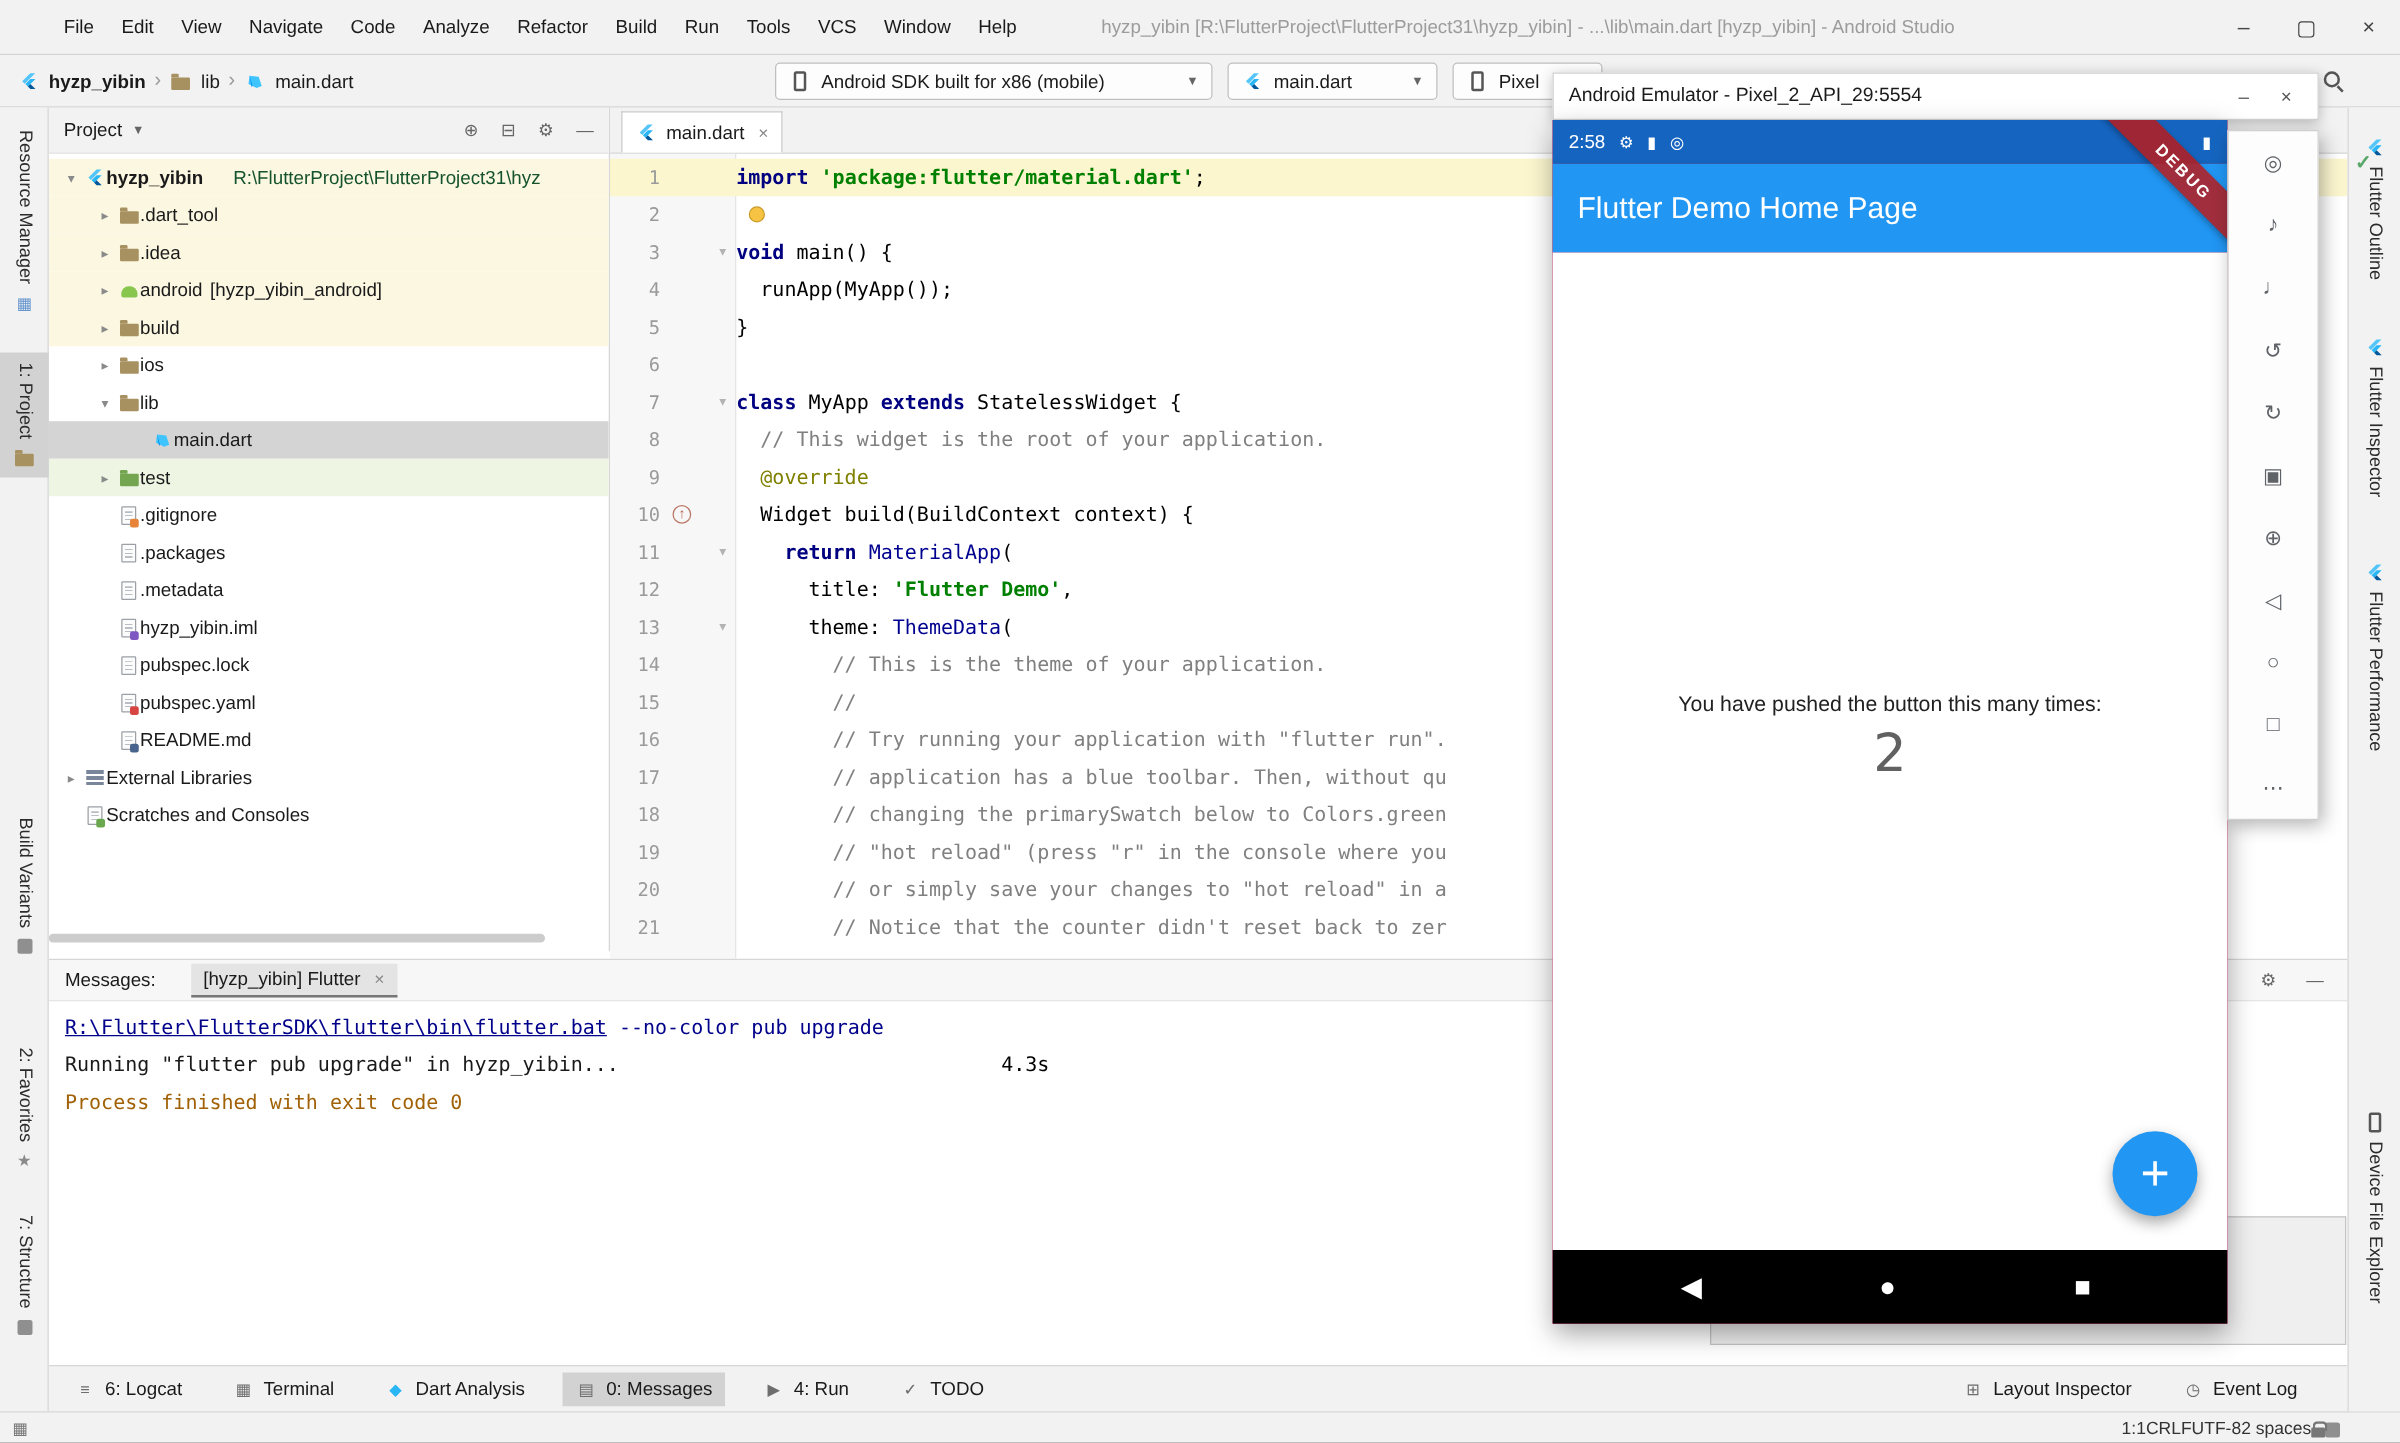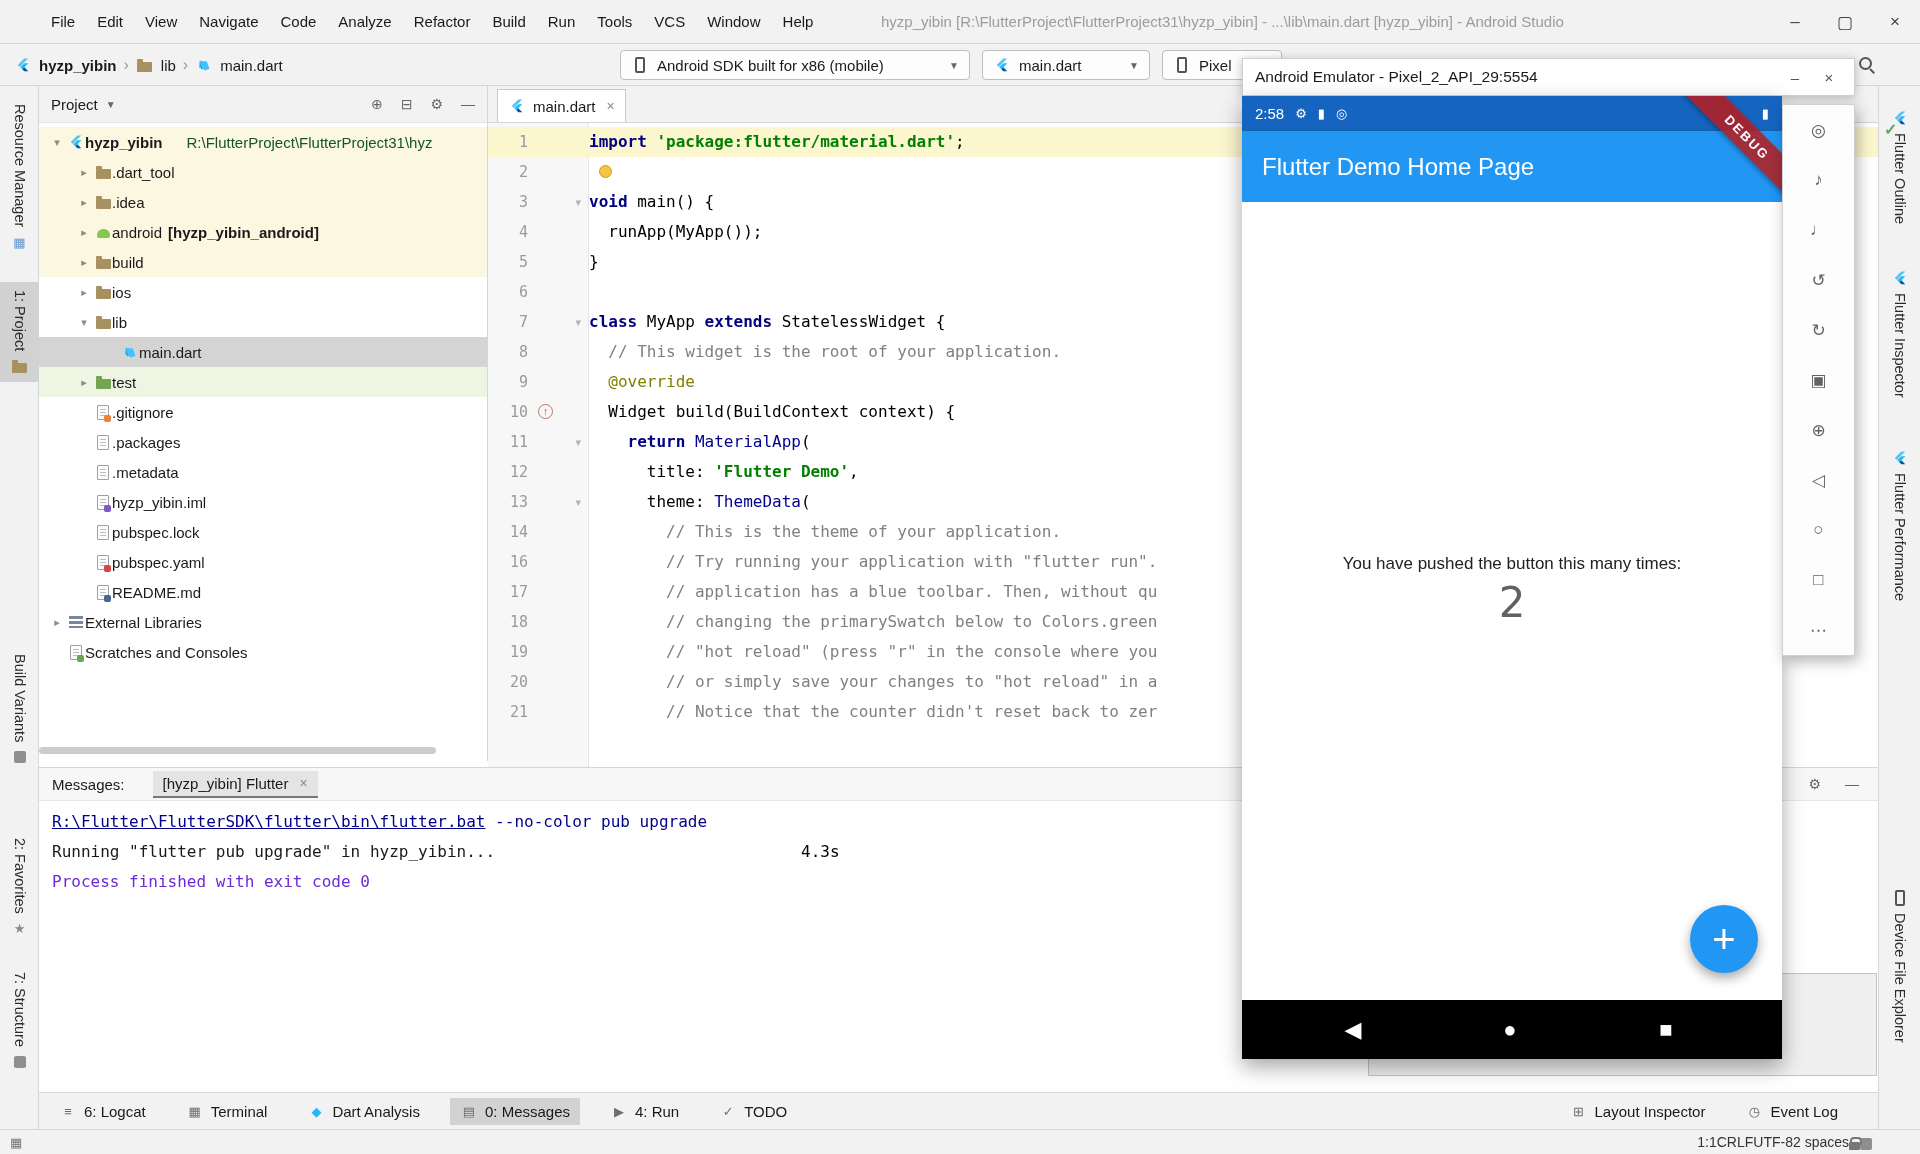--- a/index.html
+++ b/index.html
@@ -42,21 +42,21 @@
   #project-panel{left:39px;top:86px;width:449px;height:675px;background:#fff;border-right:1px solid #D6D6D6;overflow:hidden;z-index:1}
   #project-header{height:37px;background:#F2F2F2;border-bottom:1px solid #E3E3E3;display:flex;align-items:center;padding:0 12px;font-size:15px;gap:6px}
   .ph-icons{margin-left:auto;display:flex;gap:18px;color:#666;font-size:14px}
   #tree{margin-top:4px;position:relative}
   .tree-row{height:30px;display:flex;align-items:center;font-size:15px;white-space:nowrap}
   .tree-row .arrow{width:20px;flex:none;text-align:center;color:#8a8a8a;font-size:11px}
   .row-yellow{background:#FBF7E1}
   .row-green{background:#EEF6E3}
   .row-selected{background:#D4D4D4}
   .tree-extra{color:#14532d;margin-left:24px}
-  .tree-bextra{font-weight:bold;margin-left:6px}
+  .tree-bextra{font-weight:normal;margin-left:6px}
   #tree-hscroll{position:absolute;left:0;top:661px;width:397px;height:7px;background:#CCCCCC;border-radius:4px}
 
   
   #editor{left:488px;top:86px;width:1390px;height:681px;background:#fff;z-index:1}
   #tabbar{height:37px;background:#F2F2F2;border-bottom:1px solid #D6D6D6;display:flex;align-items:flex-end}
   .ed-tab{height:33px;margin-left:9px;background:#FFF;border:1px solid #C9C9C9;border-bottom:none;display:flex;align-items:center;gap:7px;padding:0 10px;font-size:15px}
   .tab-close{color:#888;font-size:14px;margin-left:4px}
   #editor-body{position:relative;height:644px;overflow:hidden}
   #gutter-bg{position:absolute;left:0;top:0;width:101px;height:100%;background:#F7F7F7;border-right:1px solid #E5E5E5}
   #code-rows{position:relative;padding-top:4px}
@@ -78,21 +78,21 @@
   
   #messages-panel{left:39px;top:767px;width:1839px;height:325px;background:#fff;border-top:1px solid #D6D6D6;z-index:1}
   #msg-header{height:33px;display:flex;align-items:center;padding:0 13px;font-size:15px;background:#F7F7F7;border-bottom:1px solid #E6E6E6}
   #msg-label{margin-right:28px}
   #msg-tab{display:flex;align-items:center;gap:7px;padding:4px 10px;background:#E4E4E4;border-bottom:2px solid #777}
   #msg-header-icons{margin-left:auto;display:flex;gap:24px;color:#666;font-size:14px;padding-right:6px}
   #msg-lines{padding:6px 0 0 13px;font:16px/30px "DejaVu Sans Mono",monospace}
   .msg-line{position:relative;white-space:pre}
   .msg-link{color:#00008B;text-decoration:underline}
   .msg-rest{color:#00008B}
-  .msg-info{color:#6d28d9}
+  .msg-info{color:#a16207}
   .msg-time{position:absolute;left:749px;top:0;color:#000}
 
   
   #bottom-bar{left:39px;top:1092px;width:1839px;height:37px;background:#F2F2F2;border-top:1px solid #D6D6D6;display:flex;align-items:center;padding:0 10px;font-size:15px;z-index:1}
   .bb-item{display:flex;align-items:center;gap:7px;padding:5px 10px;margin-right:20px;white-space:nowrap}
   .bb-item.active{background:#D2D2D2}
   #bb-right{margin-left:auto;display:flex}
   #status-bar{left:0;top:1129px;width:1920px;height:25px;background:#F2F2F2;border-top:1px solid #D6D6D6;display:flex;align-items:center;font-size:14px;color:#333;z-index:2}
   #sb-left{margin-left:10px;color:#777;font-size:13px}
   #sb-right{margin-left:auto;display:flex;align-items:flex-end;padding-right:48px}
@@ -500,20 +500,25 @@
               <span class="fold-arrow">▾</span>
             </span>
             <pre class="code-line"><span class="pl">      theme: </span><span class="cls">ThemeData</span><span class="pl">(</span></pre>
           </div>
           <div class="code-row">
             <span class="ln">14</span>
             <span class="fold-cell"></span>
             <pre class="code-line"><span class="cm">        // This is the theme of your application.</span></pre>
           </div>
           <div class="code-row">
+            <span class="ln">15</span>
+            <span class="fold-cell"></span>
+            <pre class="code-line"><span class="cm">        //</span></pre>
+          </div>
+          <div class="code-row">
             <span class="ln">16</span>
             <span class="fold-cell"></span>
             <pre class="code-line"><span class="cm">        // Try running your application with "flutter run".</span></pre>
           </div>
           <div class="code-row">
             <span class="ln">17</span>
             <span class="fold-cell"></span>
             <pre class="code-line"><span class="cm">        // application has a blue toolbar. Then, without qu</span></pre>
           </div>
           <div class="code-row">

